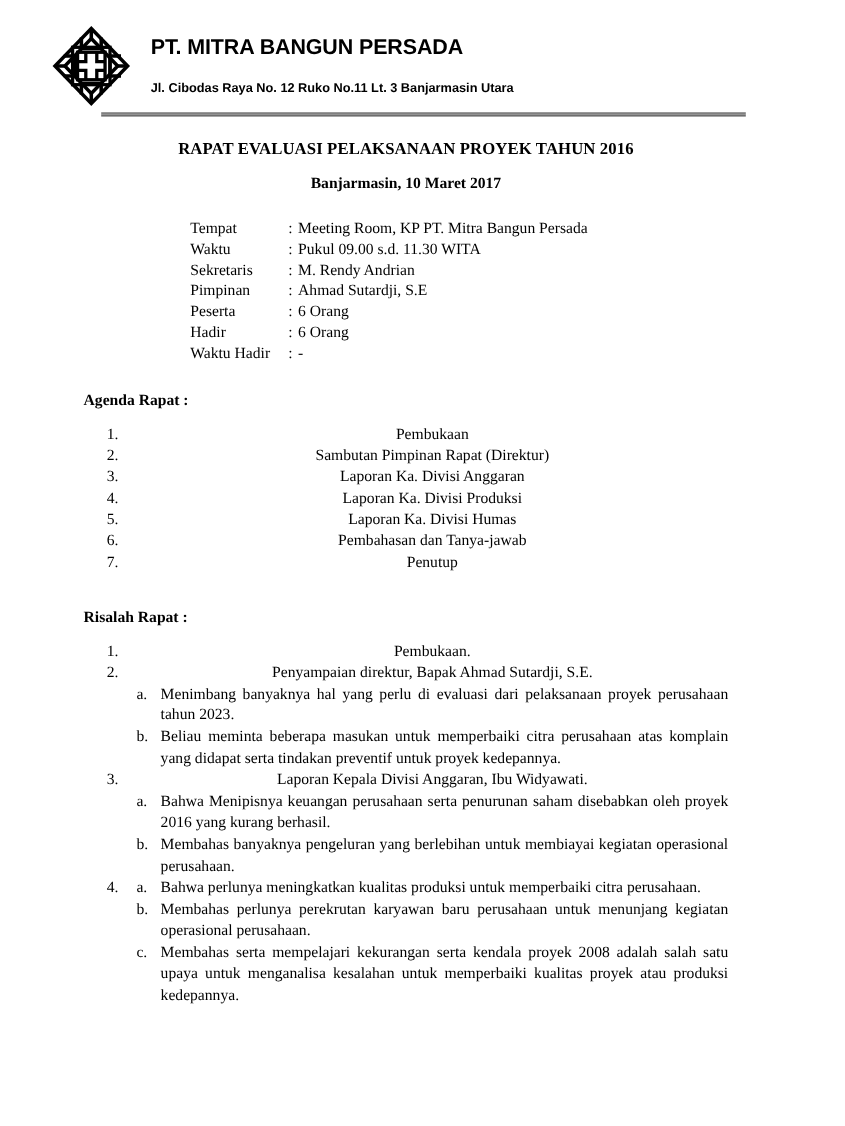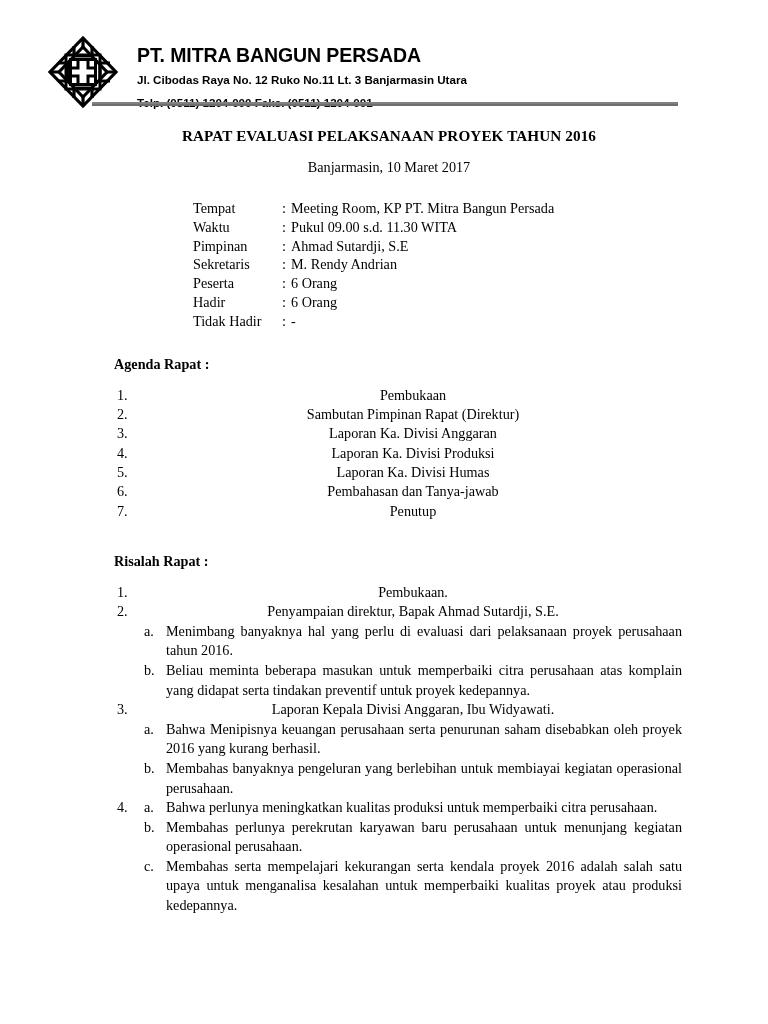--- a/index.html
+++ b/index.html
@@ -13,21 +13,21 @@
     position: relative;
     font-family: "Liberation Serif", "DejaVu Serif", serif;
     color: #000000;
     overflow: hidden;
   }
 
   
   .letterhead {
     position: absolute;
     left: 0;
-    top: 12px;
+    top: 0;
     width: 642px;
     height: 100px;
     display: flex;
     align-items: flex-start;
   }
   .logo-wrap {
     position: absolute;
     left: 46px;
     top: 22px;
     width: 74px;
@@ -48,55 +48,56 @@
     letter-spacing: -0.1px;
     line-height: 1.15;
     white-space: nowrap;
   }
   .company-addr {
     font-family: "Liberation Sans", "DejaVu Sans", sans-serif;
     font-weight: bold;
     font-size: 11.6px;
     line-height: 1.55;
     white-space: nowrap;
-    margin-top: 5px;
+    margin-top: 18px;
   }
 
   .rule {
     position: absolute;
     left: 92px;
     top: 102px;
     width: 586px;
     height: 4px;
     border-top: 2px solid #808080;
     border-bottom: 2px solid #6e6e6e;
     box-sizing: border-box;
   }
 
   
   .doc {
     position: absolute;
-    left: 96px;
+    left: 76px;
     top: 126px;
     width: 586px;
     font-size: 14.2px;
     line-height: 1.32;
   }
 
   .doc-title {
     text-align: center;
     font-weight: bold;
     font-size: 15.2px;
     letter-spacing: 0.1px;
     margin: 0 0 12px 0;
   }
   .doc-place-date {
     text-align: center;
     font-size: 14.2px;
     margin: 0 0 22px 0;
+    font-weight: bold;
   }
 
   
   .meta {
     margin: 0 0 0 97px;
     border-collapse: collapse;
   }
   .meta td {
     font-size: 14.2px;
     line-height: 1.33;
@@ -104,21 +105,21 @@
     vertical-align: top;
     white-space: nowrap;
   }
   .meta .m-label { width: 89px; }
   .meta .m-sep   { width: 9px; }
 
   
   .section-head {
     font-weight: bold;
     font-size: 14.2px;
-    margin: 24px 0 12px 18px;
+    margin: 24px 0 12px 0;
   }
   .section-head.risalah { margin-top: 31px; }
 
   
   ol.lvl1 {
     list-style: none;
     margin: 0;
     padding: 0;
   }
   ol.lvl1 > li {
@@ -192,21 +193,20 @@
 
         <path d="M24.5 34 L32 34 L32 25.5 M42 25.5 L42 34 L49.5 34
                  M49.5 42 L42 42 L42 50.5 M32 50.5 L32 42 L24.5 42"></path>
       </g>
     </svg>
   </div>
 
   <div class="company-block">
     <div class="company-name">PT. MITRA BANGUN PERSADA</div>
     <div class="company-addr">Jl. Cibodas Raya No. 12 Ruko No.11 Lt. 3 Banjarmasin Utara</div>
-    <div class="company-addr">Telp. (0511) 1204-000 Faks. (0511) 1204-001</div>
   </div>
 </div>
 
 <div class="rule"></div>
 
 <div class="doc">
 
   <div class="doc-title">RAPAT EVALUASI PELAKSANAAN PROYEK TAHUN 2016</div>
 
   <div class="doc-place-date">Banjarmasin, 10 Maret 2017</div>
@@ -217,41 +217,41 @@
           <td class="m-label">Tempat</td>
           <td class="m-sep">:</td>
           <td class="m-value">Meeting Room, KP PT. Mitra Bangun Persada</td>
         </tr>
         <tr>
           <td class="m-label">Waktu</td>
           <td class="m-sep">:</td>
           <td class="m-value">Pukul 09.00 s.d. 11.30 WITA</td>
         </tr>
         <tr>
+          <td class="m-label">Sekretaris</td>
+          <td class="m-sep">:</td>
+          <td class="m-value">M. Rendy Andrian</td>
+        </tr>
+        <tr>
           <td class="m-label">Pimpinan</td>
           <td class="m-sep">:</td>
           <td class="m-value">Ahmad Sutardji, S.E</td>
         </tr>
         <tr>
-          <td class="m-label">Sekretaris</td>
-          <td class="m-sep">:</td>
-          <td class="m-value">M. Rendy Andrian</td>
-        </tr>
-        <tr>
           <td class="m-label">Peserta</td>
           <td class="m-sep">:</td>
           <td class="m-value">6 Orang</td>
         </tr>
         <tr>
           <td class="m-label">Hadir</td>
           <td class="m-sep">:</td>
           <td class="m-value">6 Orang</td>
         </tr>
         <tr>
-          <td class="m-label">Tidak Hadir</td>
+          <td class="m-label">Waktu Hadir</td>
           <td class="m-sep">:</td>
           <td class="m-value">-</td>
         </tr>
       </tbody>
   </table>
 
   <div class="section-head">Agenda Rapat :</div>
 
   <ol class="lvl1 agenda-list" id="agenda-list">
       <li>
@@ -290,21 +290,21 @@
       <li>
         <span class="marker">1.</span>
         <span class="li-text">Pembukaan.</span>
       </li>
       <li>
         <span class="marker">2.</span>
         <span class="li-text">Penyampaian direktur, Bapak Ahmad Sutardji, S.E.</span>
         <ol class="lvl2">
           <li>
             <span class="marker">a.</span>
-            <span class="li-text">Menimbang banyaknya hal yang perlu di evaluasi dari pelaksanaan proyek perusahaan tahun 2016.</span>
+            <span class="li-text">Menimbang banyaknya hal yang perlu di evaluasi dari pelaksanaan proyek perusahaan tahun 2023.</span>
           </li>
           <li>
             <span class="marker">b.</span>
             <span class="li-text">Beliau meminta beberapa masukan untuk memperbaiki citra perusahaan atas komplain yang didapat serta tindakan preventif untuk proyek kedepannya.</span>
           </li>
         </ol>
       </li>
       <li>
         <span class="marker">3.</span>
         <span class="li-text">Laporan Kepala Divisi Anggaran, Ibu Widyawati.</span>
@@ -325,19 +325,19 @@
           <li>
             <span class="marker">a.</span>
             <span class="li-text">Bahwa perlunya meningkatkan kualitas produksi untuk memperbaiki citra perusahaan.</span>
           </li>
           <li>
             <span class="marker">b.</span>
             <span class="li-text">Membahas perlunya perekrutan karyawan baru perusahaan untuk menunjang kegiatan operasional perusahaan.</span>
           </li>
           <li>
             <span class="marker">c.</span>
-            <span class="li-text">Membahas serta mempelajari kekurangan serta kendala proyek 2016 adalah salah satu upaya untuk menganalisa kesalahan untuk memperbaiki kualitas proyek atau produksi kedepannya.</span>
+            <span class="li-text">Membahas serta mempelajari kekurangan serta kendala proyek 2008 adalah salah satu upaya untuk menganalisa kesalahan untuk memperbaiki kualitas proyek atau produksi kedepannya.</span>
           </li>
         </ol>
       </li>
     </ol>
 
 </div>
 
 </body></html>

